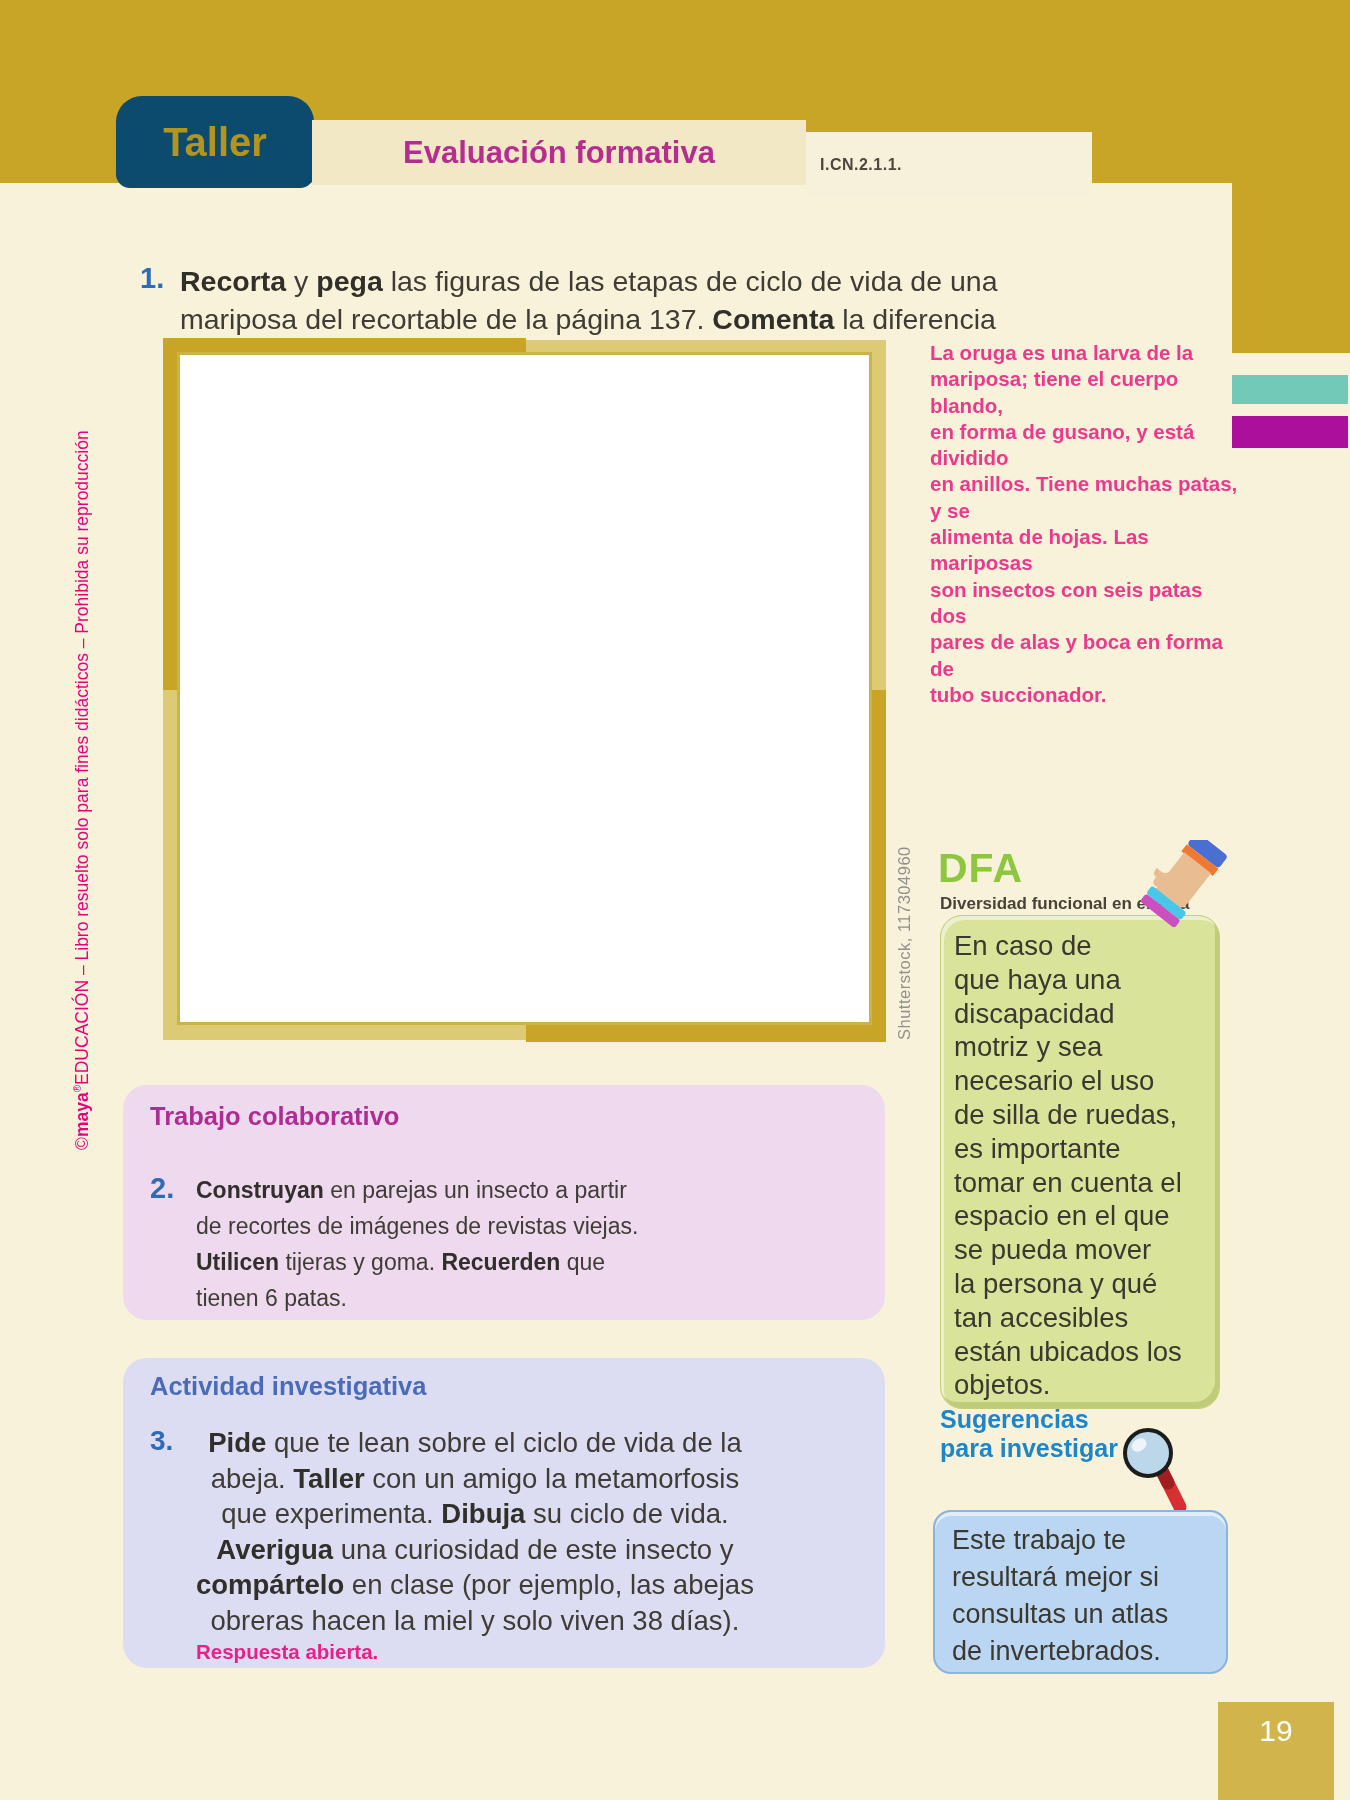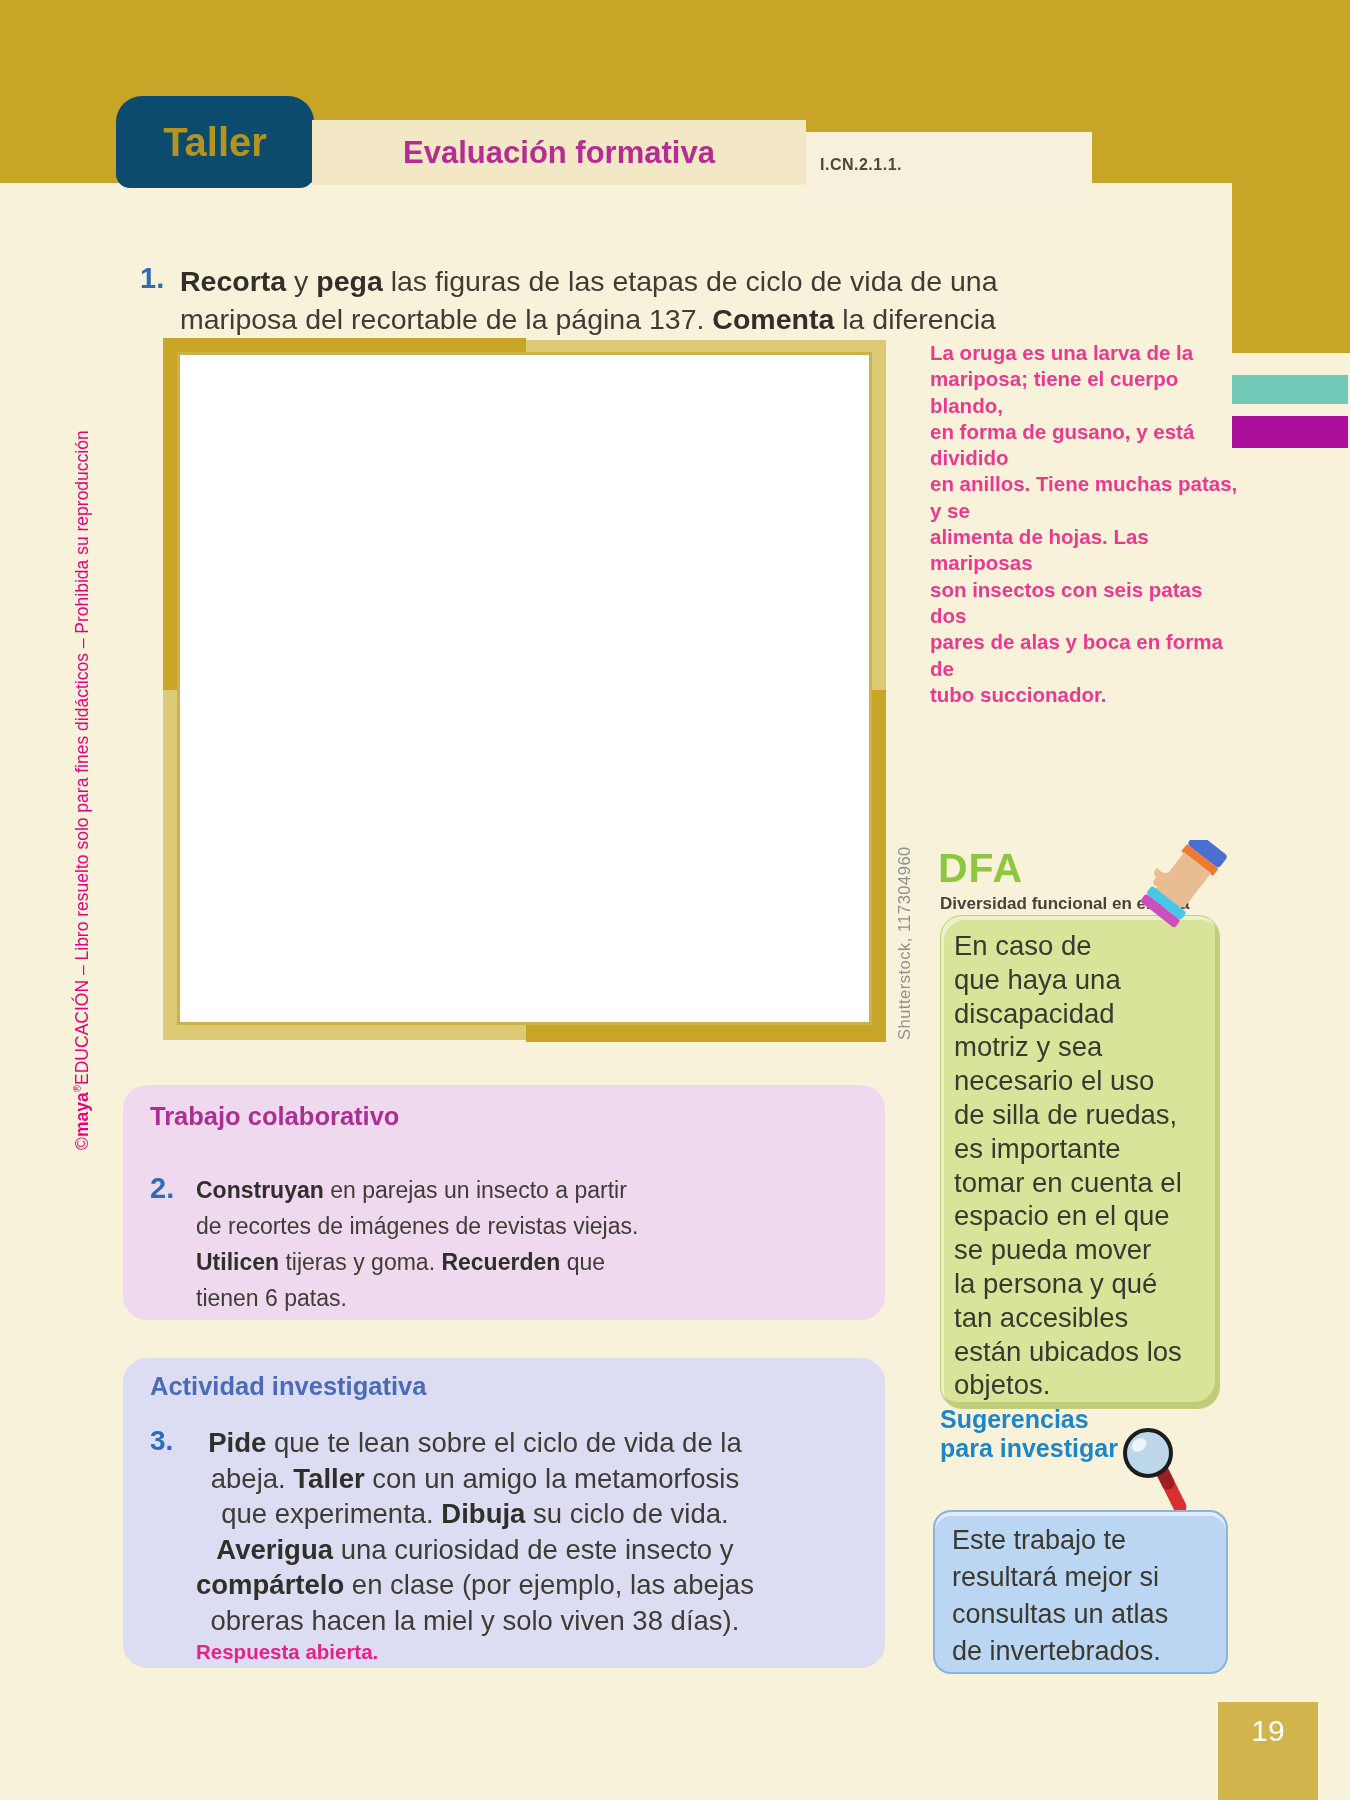--- a/index.html
+++ b/index.html
@@ -72,21 +72,21 @@
            border:2px solid #8ab3dd;box-shadow:inset 0 4px 0 rgba(255,255,255,.55);}
   #sug-text{left:952px;top:1522px;font-size:27px;line-height:37px;color:#3b382f;white-space:pre-line;}
 
   
   #sidebar-credit{left:72px;top:1150px;transform:rotate(-90deg);transform-origin:0 0;
                   white-space:nowrap;font-size:17.5px;color:#e5007e;}
   #sidebar-credit .brand{font-weight:bold;}
   #sidebar-credit .reg{font-size:10px;vertical-align:super;}
 
   
-  #page-num-block{left:1218px;top:1702px;width:100px;height:98px;background:#d2b44c;
+  #page-num-block{left:1218px;top:1702px;width:116px;height:98px;background:#d2b44c;
                   display:flex;justify-content:center;text-align:right;}
   #page-num-block span{color:#fff;font-size:30px;margin-top:12px;}
 
   svg{display:block;}
 </style>
 </head>
 <body>
 
 <div id="page">
 

